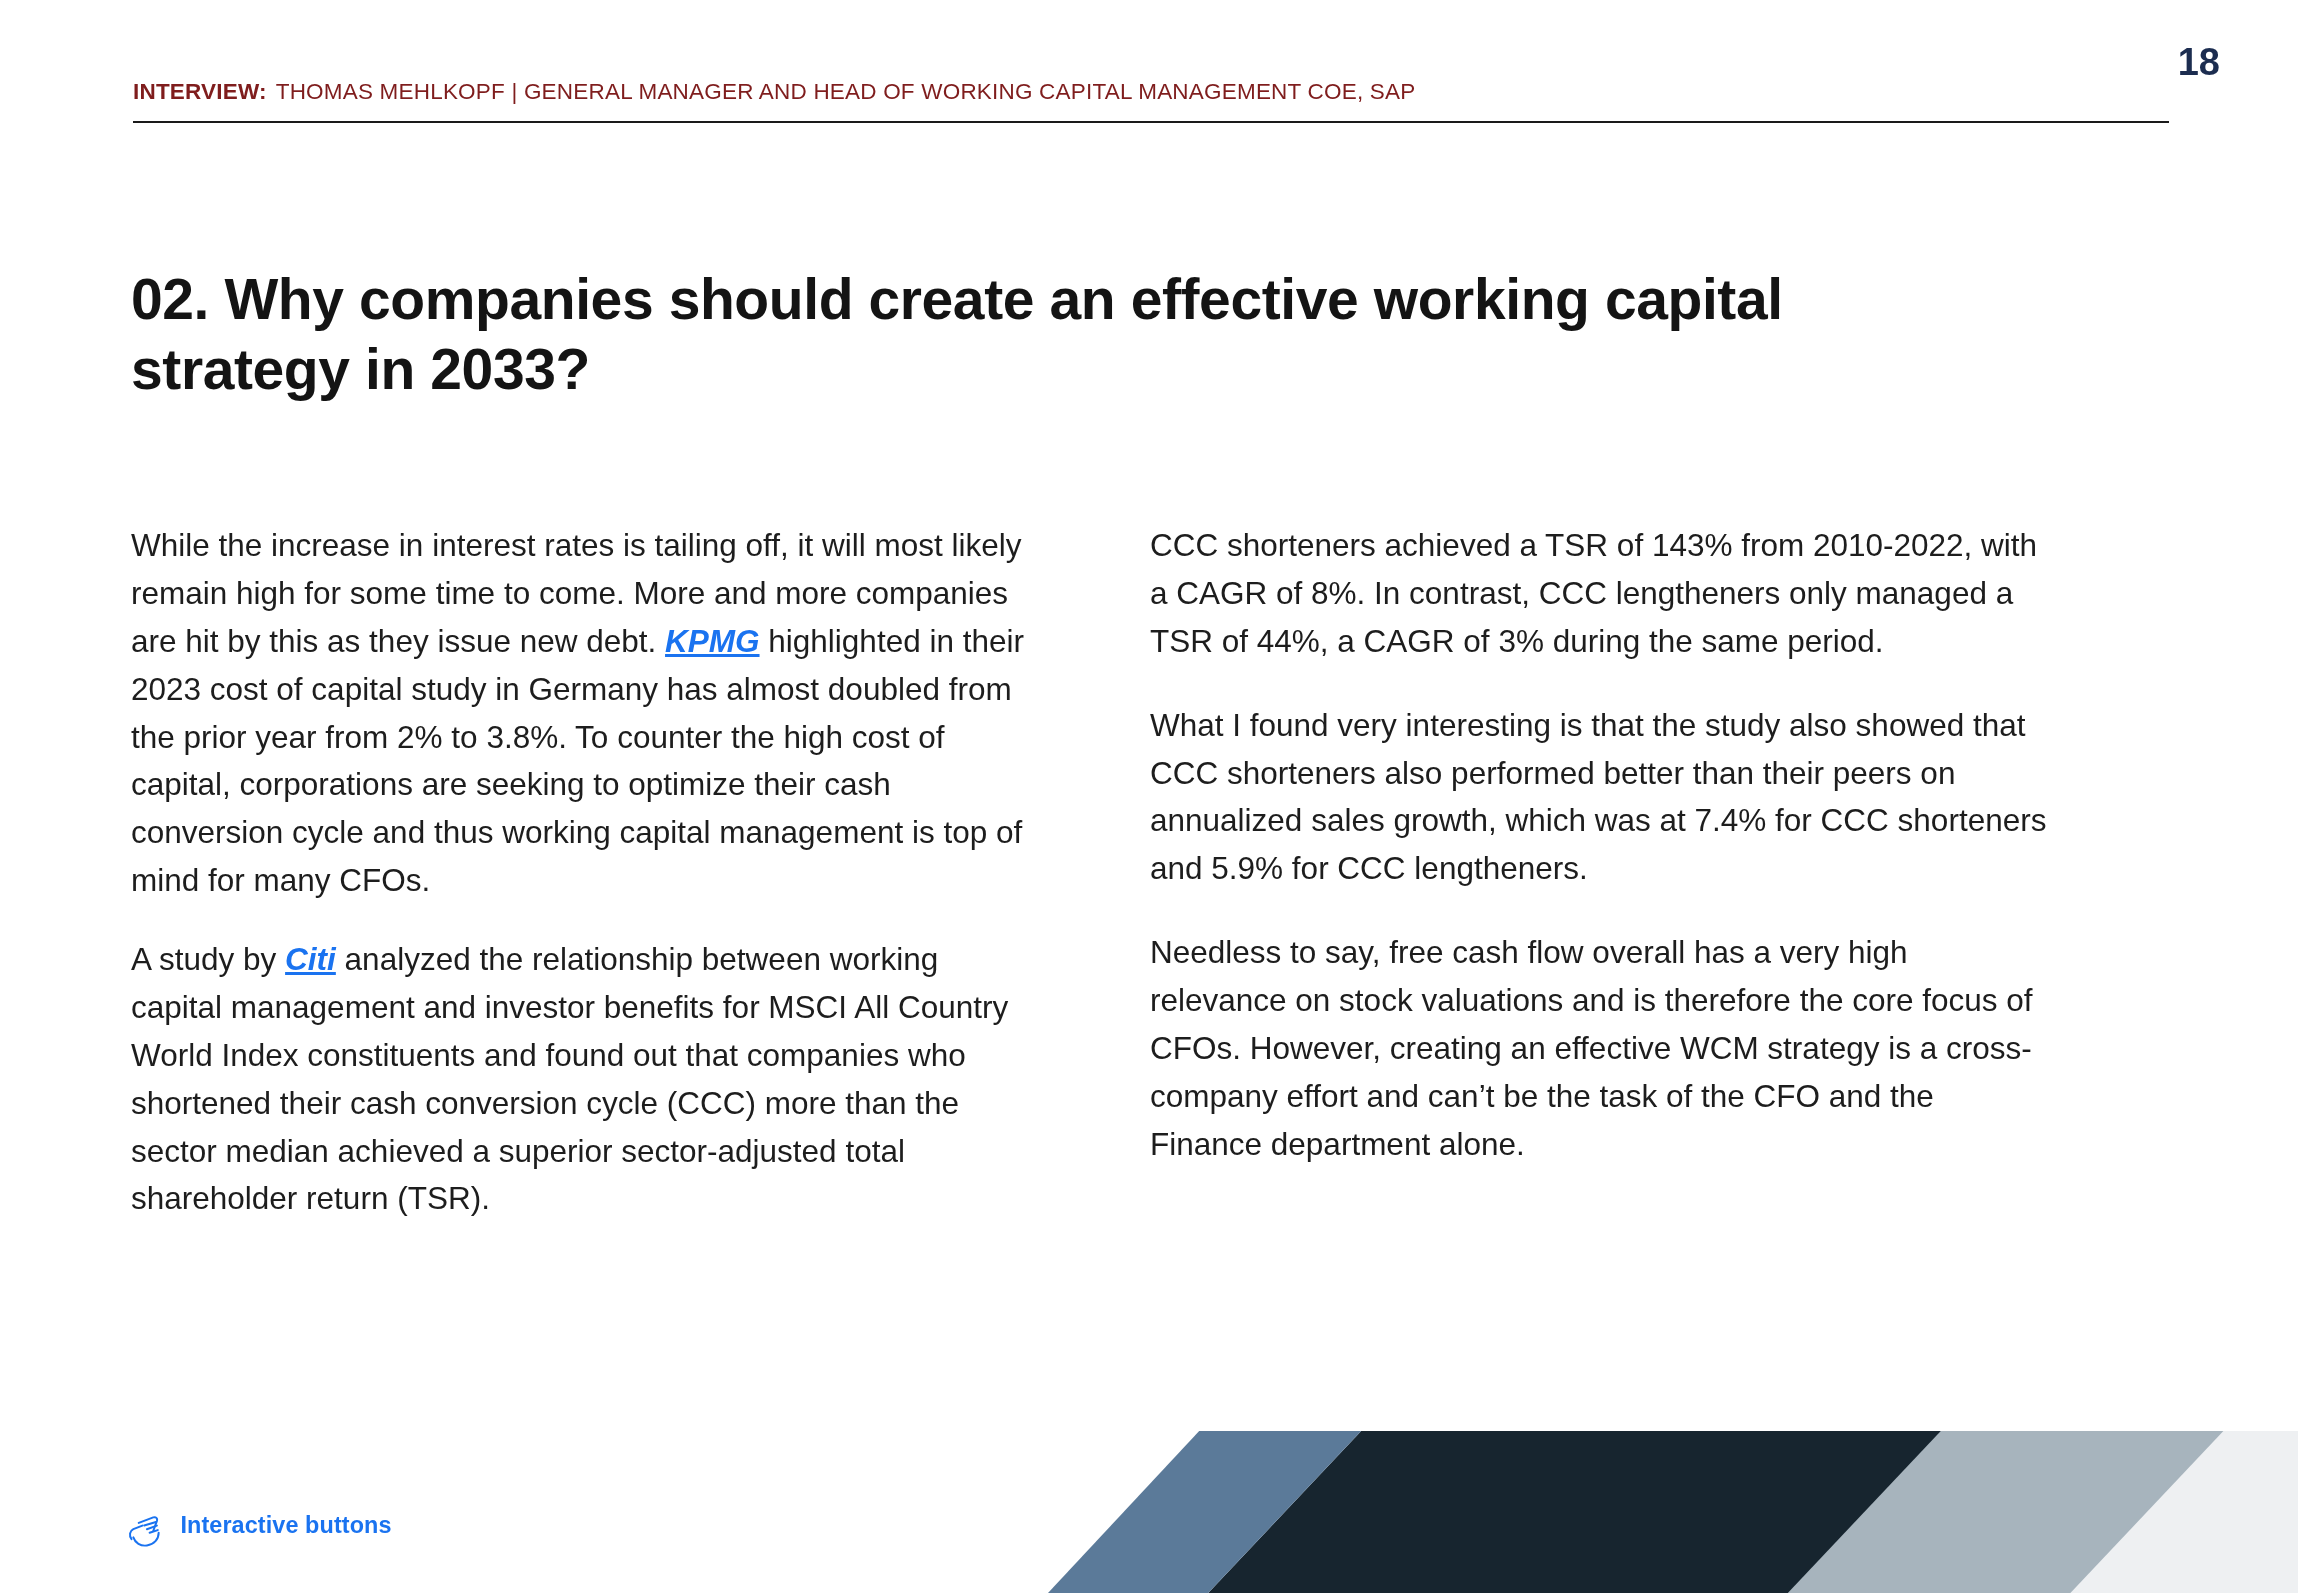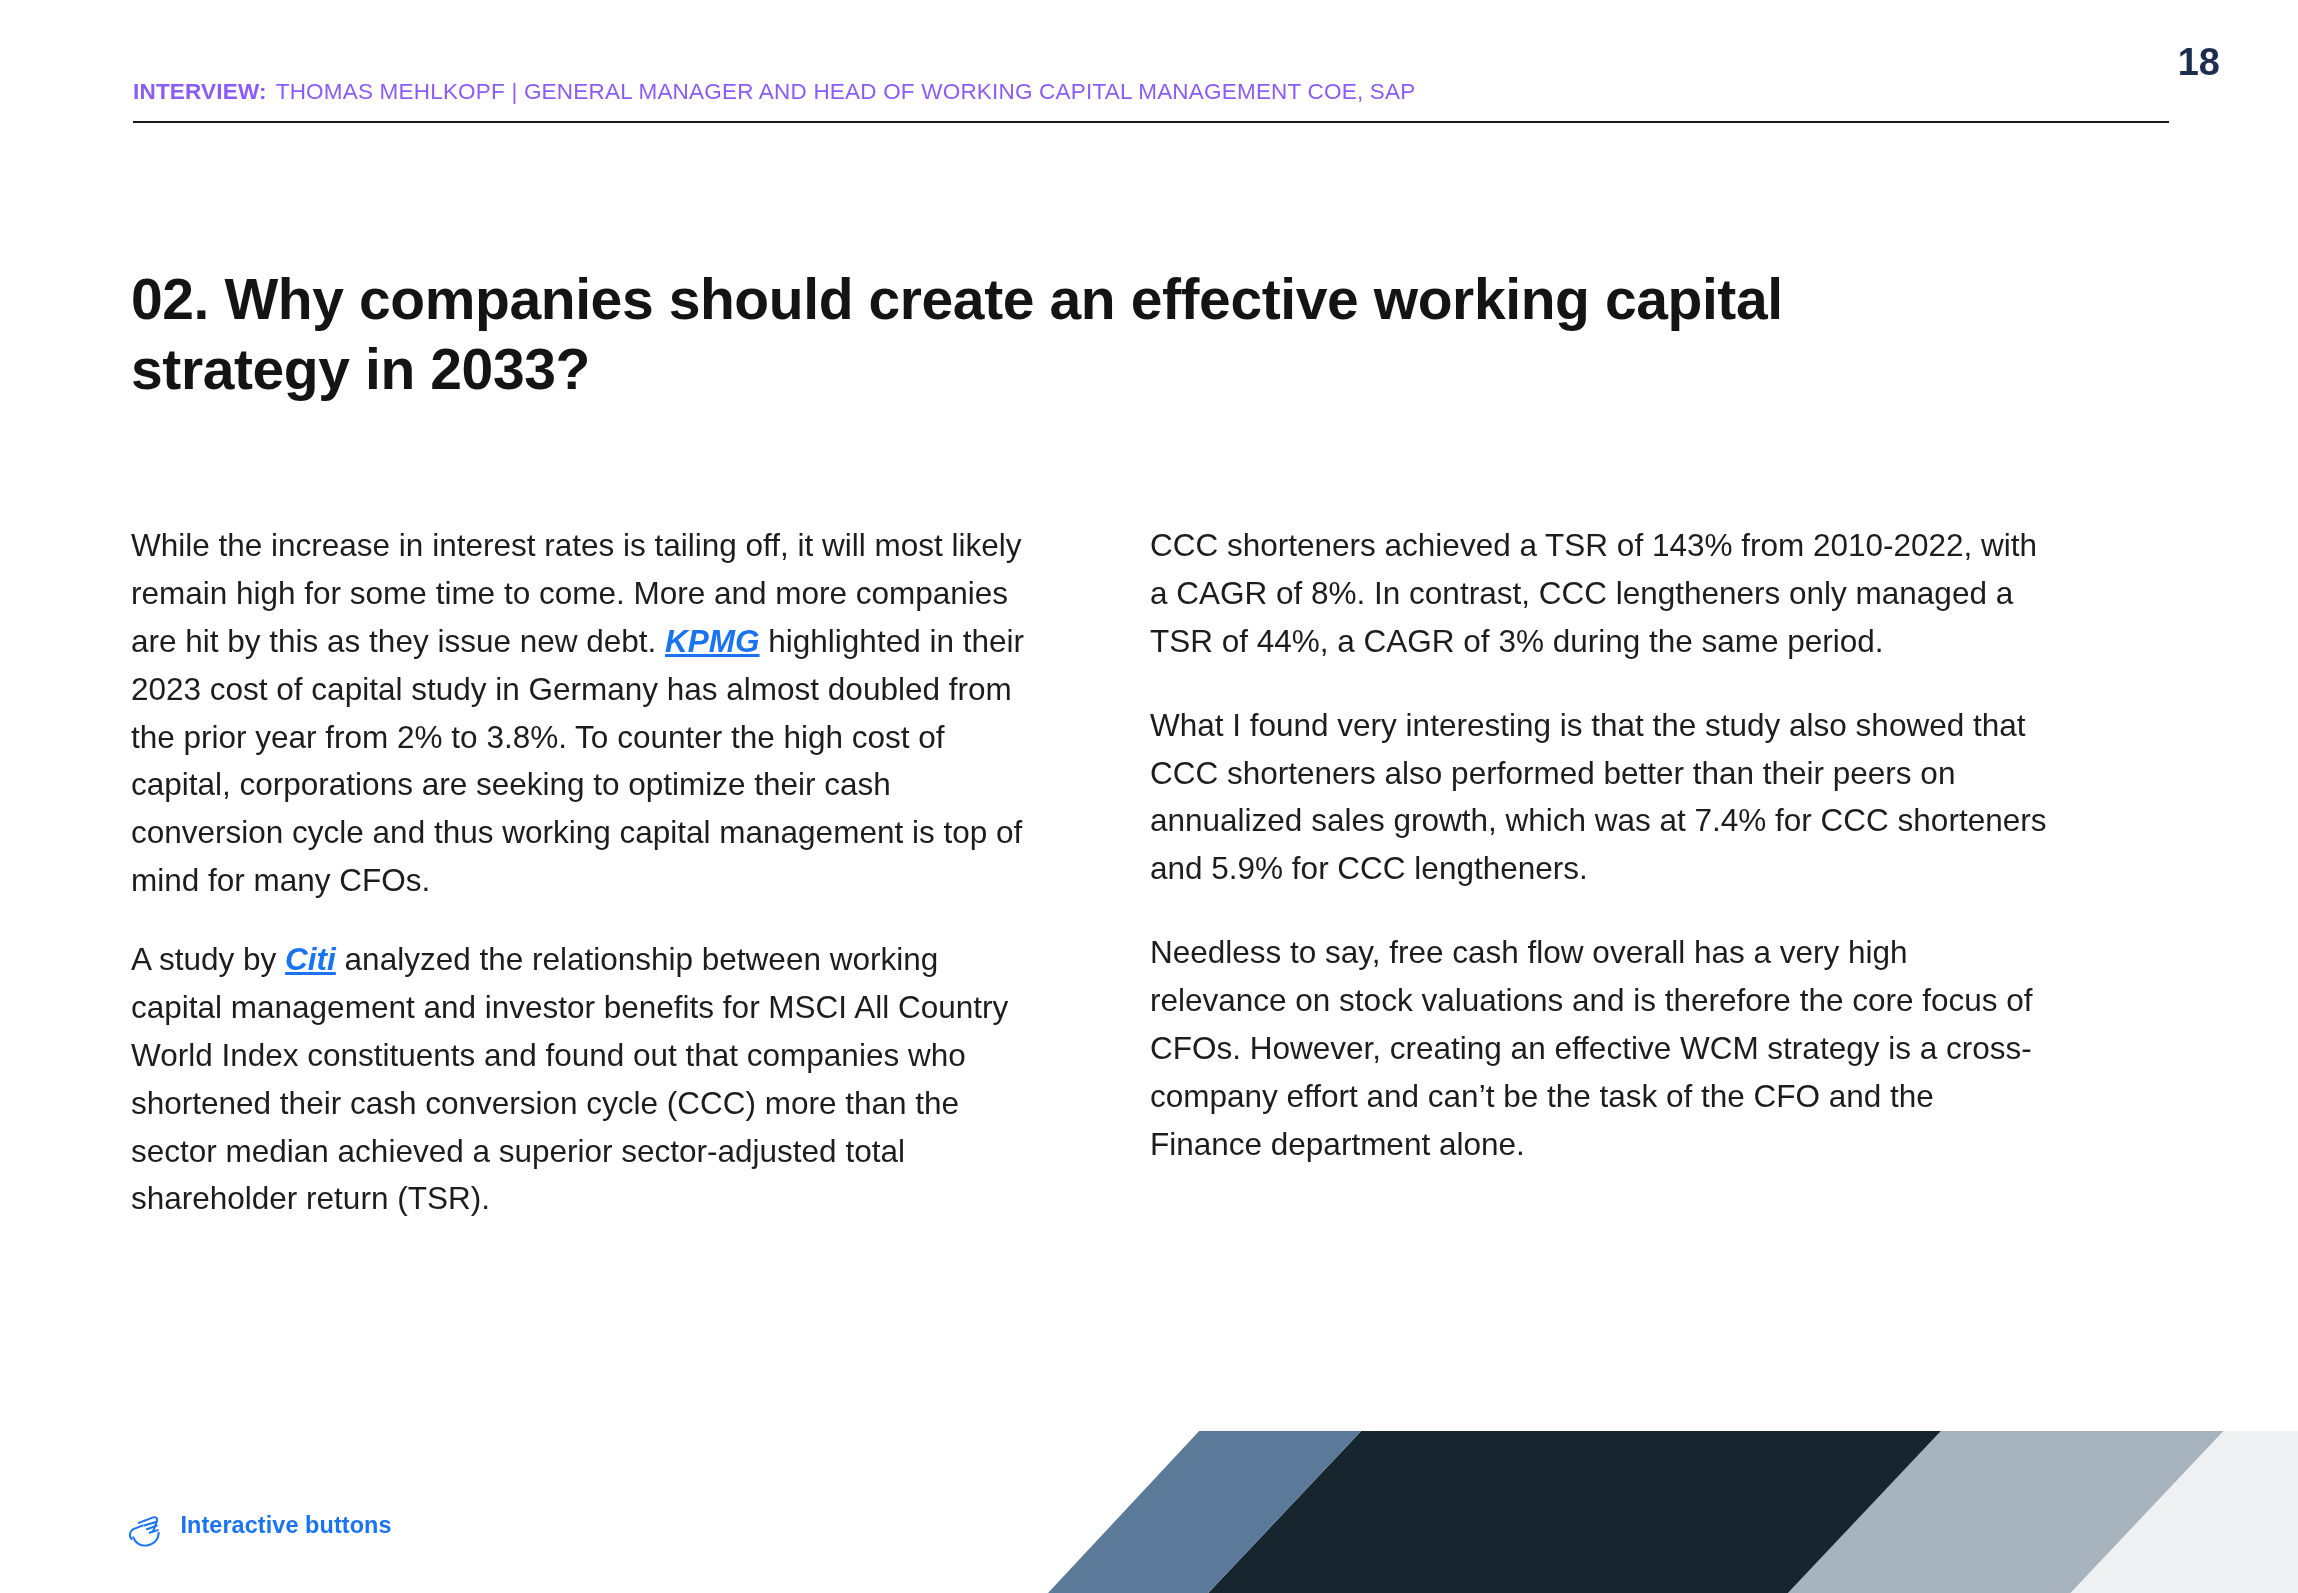--- a/index.html
+++ b/index.html
@@ -22,21 +22,21 @@
     left: 133px;
     top: 79px;
     width: 2036px;
   }
   .header-line {
     display: flex;
     align-items: baseline;
     font-size: 22.5px;
     letter-spacing: 0.2px;
     white-space: nowrap;
-    color: #8b5cf6;
+    color: #7f1d1d;
   }
   .header-label {
     font-weight: bold;
     margin-right: 9px;
   }
   .header-rule {
     margin-top: 16px;
     border-bottom: 2.3px solid #1a1a1a;
     width: 100%;
   }

